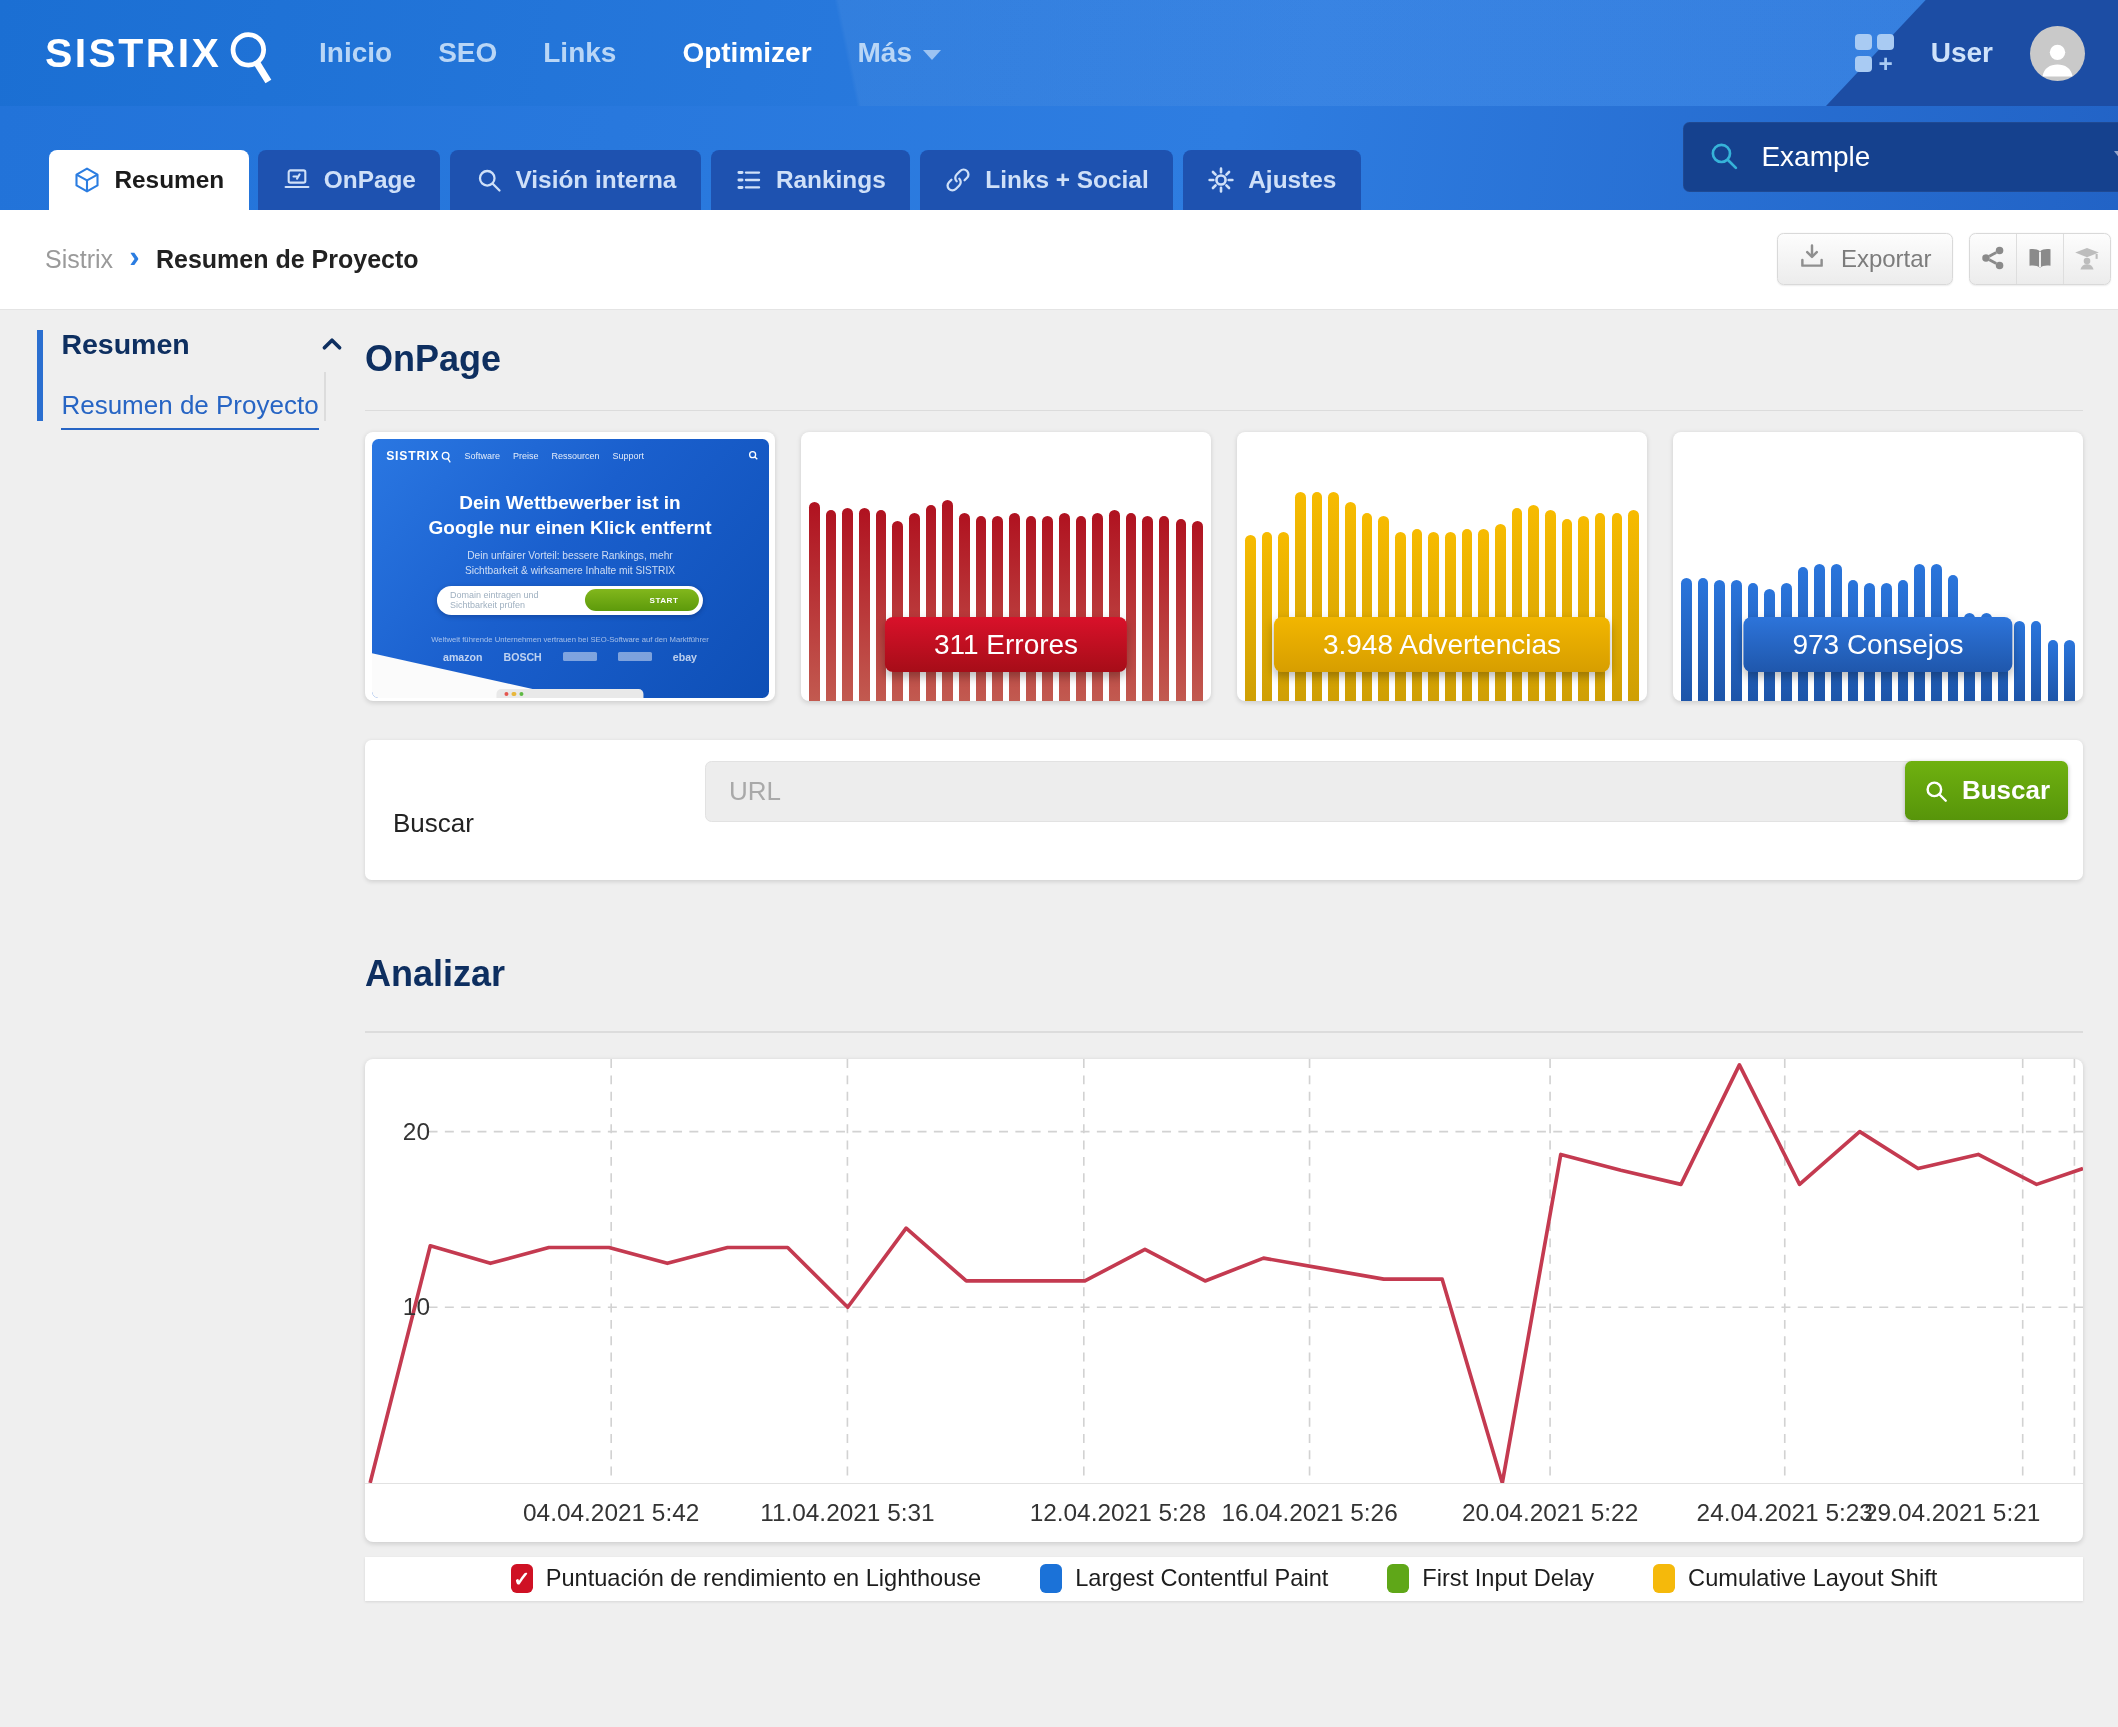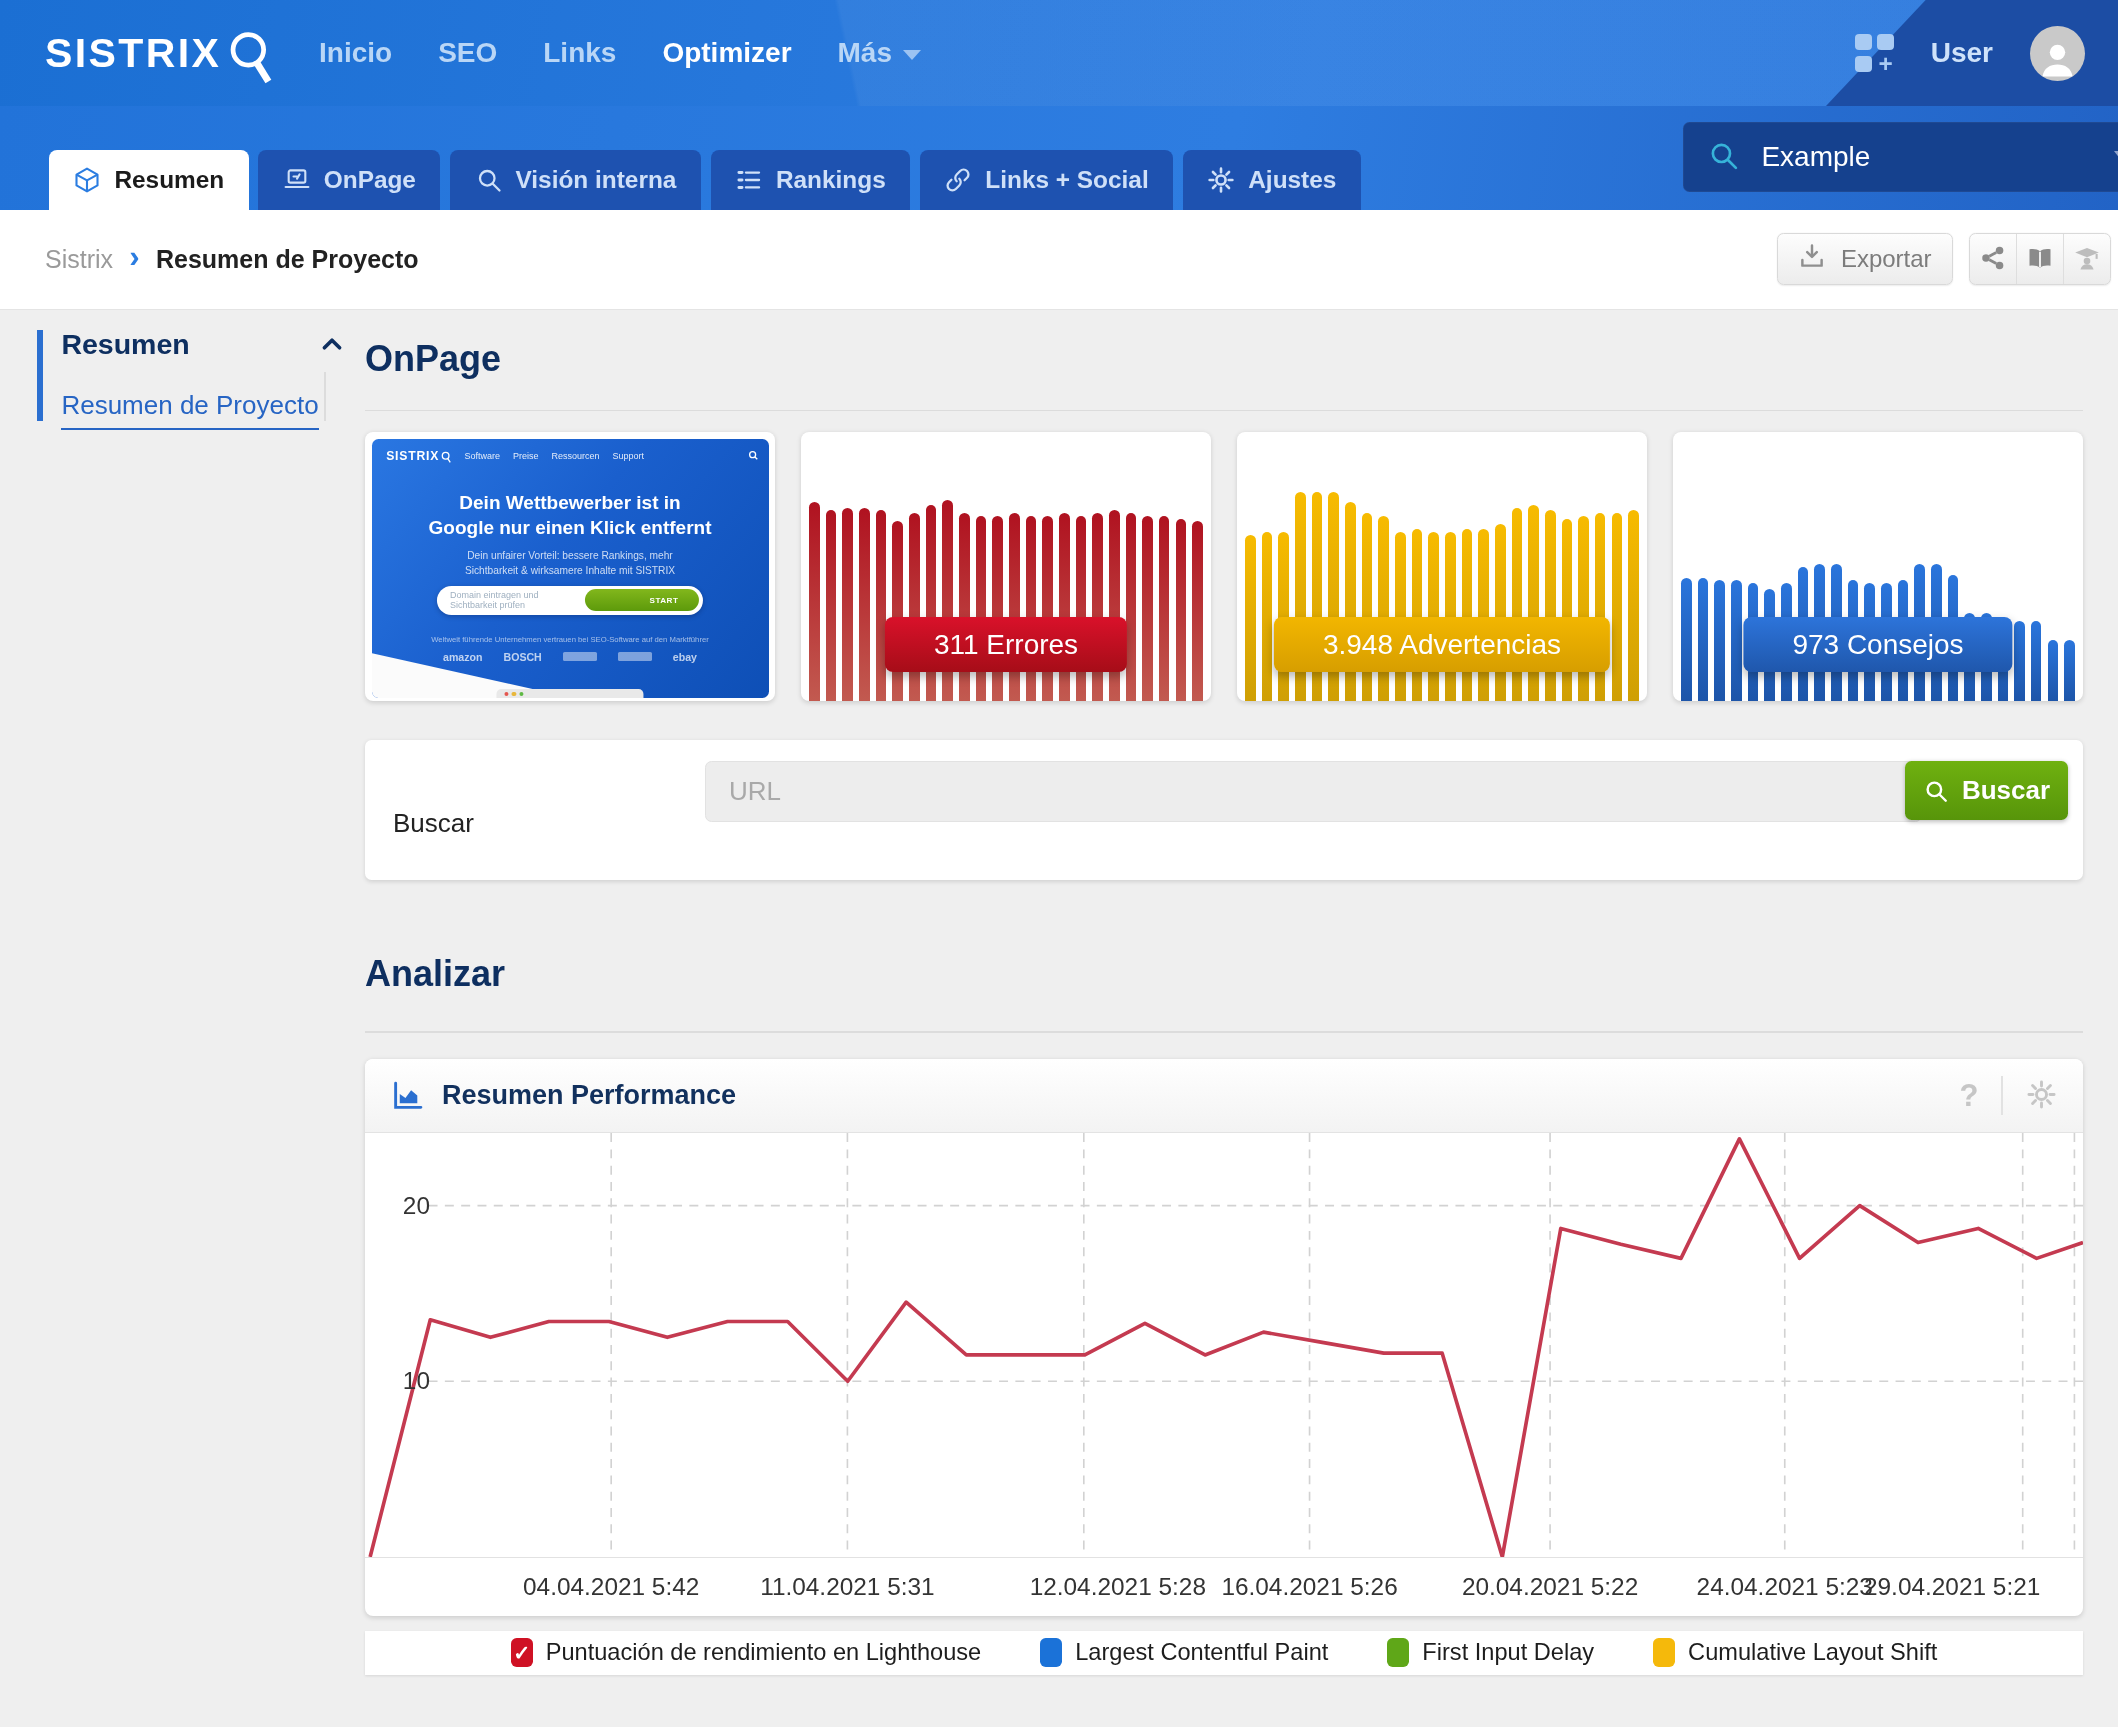--- a/index.html
+++ b/index.html
@@ -10,21 +10,21 @@
   .navbar{position:absolute;top:0;left:0;width:2119px;height:106px;
           background:linear-gradient(100deg,#1b6fd3 0%,#2e7de1 62%,#2a77dc 100%);}
   .nav-dark{position:absolute;right:0;top:0;width:293px;height:106px;background:#1c4da4;
             clip-path:polygon(34% 0,100% 0,100% 100%,0 100%);}
   .nav-sheen{position:absolute;inset:0;background:linear-gradient(78deg,rgba(255,255,255,0) 40%,rgba(255,255,255,.05) 40.2%);}
   .logo{position:absolute;left:45px;top:50%;transform:translateY(-50%);display:flex;align-items:center;color:#fff;z-index:3;}
   .logo-text{font-size:41px;font-weight:700;letter-spacing:2.4px;}
   .logo svg{width:47px;height:57px;margin-left:6.5px;margin-top:11.4px;}
   .main-menu{position:absolute;left:319px;top:0;height:106px;display:flex;align-items:center;gap:46px;z-index:3;}
   .menu-item{color:#b9d6f6;font-size:28px;font-weight:600;cursor:pointer;display:flex;align-items:center;gap:10.6px;}
-  .menu-item.active{color:#fff;font-weight:700;}
+  .menu-item.active{color:#fff;font-weight:700;margin-left:20px;}
   .caret-down{width:0;height:0;border-left:9px solid transparent;border-right:9px solid transparent;border-top:10.6px solid #9cc3f2;margin-top:3.3px;}
   .nav-right{position:absolute;right:34px;top:0;height:106px;display:flex;align-items:center;gap:37px;z-index:3;}
   .grid-icon{display:grid;grid-template-columns:16.3px 16.3px;grid-template-rows:16.3px 16.3px;gap:5.7px;cursor:pointer;}
   .grid-cell{background:#a9cbf3;border-radius:4.1px;}
   .grid-plus{color:#a9cbf3;font-size:24.4px;font-weight:700;line-height:16.3px;text-align:center;}
   .user-label{color:#cfe2fa;font-size:28px;font-weight:700;}
   .avatar{width:55px;height:55px;border-radius:50%;background:#c9c9c9;overflow:hidden;display:flex;align-items:flex-end;justify-content:center;cursor:pointer;}
   .avatar svg{width:47px;height:47px;}
 
   
@@ -476,35 +476,20 @@
             <path d="M20.3 20.3 28 28"></path>
           </svg>
         <span>Buscar</span>
       </button>
     </div>
 
     <h2 class="section-title analizar">Analizar</h2>
     <div class="divider second"></div>
 
     <div class="chart-panel">
-      <div class="chart-header">
-        <span class="hicon"><svg viewBox="0 0 32 32">
-              <path d="M4.5 4v23.5H29" fill="none" stroke="currentColor" stroke-width="2.8" stroke-linecap="round"></path>
-              <path d="M8.5 23.5V14.5l5.5 4 5.5-7.5 6 5v7.5z" fill="currentColor"></path>
-            </svg></span>
-        <span class="chart-title">Resumen Performance</span>
-        <span class="chart-tools">
-          <span class="q-icon">?</span>
-          <span class="tool-divider"></span>
-          <span class="gear-tool"><svg viewBox="0 0 32 32" fill="none" stroke="currentColor" stroke-width="3" stroke-linecap="round">
-                <circle cx="16" cy="16" r="5.2"></circle>
-                <path d="M16 3v4.2M16 24.8V29M3 16h4.2M24.8 16H29M6.8 6.8l3 3M22.2 22.2l3 3M25.2 6.8l-3 3M9.8 22.2l-3 3"></path>
-              </svg></span>
-        </span>
-      </div>
       <div class="plot">
         <svg id="plot-svg" viewBox="0 0 2108 520" width="1718" height="424">
             <line x1="302.07640000000004" y1="0" x2="302.07640000000004" y2="520" stroke="#d2d2d2" stroke-width="2" stroke-dasharray="11 9"></line>
             <line x1="591.9264" y1="0" x2="591.9264" y2="520" stroke="#d2d2d2" stroke-width="2" stroke-dasharray="11 9"></line>
             <line x1="881.9872" y1="0" x2="881.9872" y2="520" stroke="#d2d2d2" stroke-width="2" stroke-dasharray="11 9"></line>
             <line x1="1158.9784" y1="0" x2="1158.9784" y2="520" stroke="#d2d2d2" stroke-width="2" stroke-dasharray="11 9"></line>
             <line x1="1454.0983999999999" y1="0" x2="1454.0983999999999" y2="520" stroke="#d2d2d2" stroke-width="2" stroke-dasharray="11 9"></line>
             <line x1="1742.0512" y1="0" x2="1742.0512" y2="520" stroke="#d2d2d2" stroke-width="2" stroke-dasharray="11 9"></line>
             <line x1="2034.0092" y1="0" x2="2034.0092" y2="520" stroke="#d2d2d2" stroke-width="2" stroke-dasharray="11 9"></line>
             <line x1="2097.46" y1="0" x2="2097.46" y2="520" stroke="#d2d2d2" stroke-width="2" stroke-dasharray="11 9"></line>

